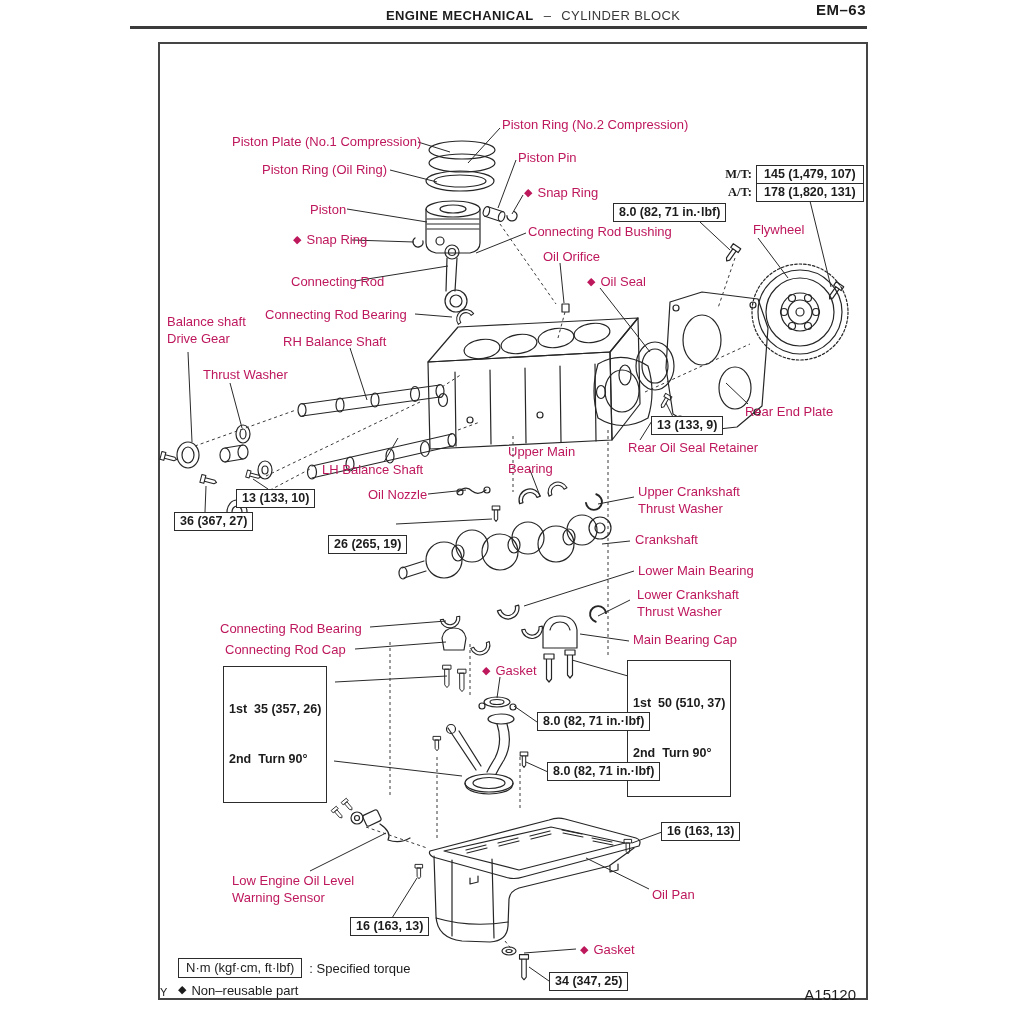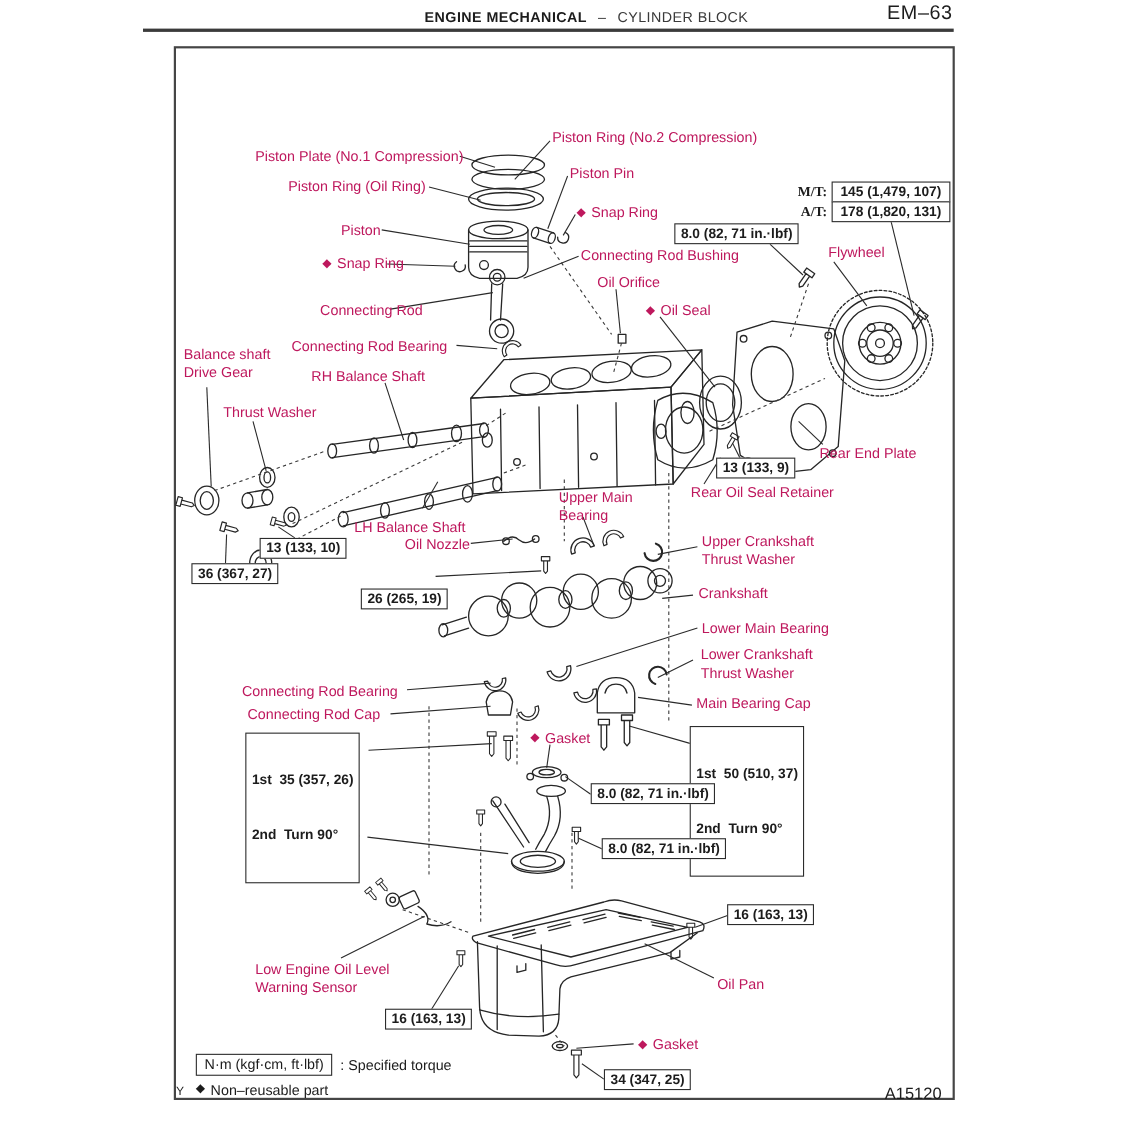--- a/index.html
+++ b/index.html
@@ -5,21 +5,21 @@
   * { margin:0; padding:0; box-sizing:border-box; }
   html,body { width:1024px; height:1024px; background:#fff; }
   body { font-family:"Liberation Sans", sans-serif; color:#1c1c1c; position:relative; overflow:hidden; }
   .sheet { position:absolute; inset:0; background:#fff; }
 
   
   .hdr-title { position:absolute; left:370px; top:8px; font-size:13px; letter-spacing:.4px; white-space:nowrap;padding-left:16px; }
   .hdr-title .sec { font-weight:700; }
   .hdr-title .sep { margin:0 10px; color:#3a3a3a; }
   .hdr-title .sub { color:#3a3a3a; }
-  .pageno { position:absolute; top:1px; right:158px; font-size:18px; font-weight:400; letter-spacing:.5px; }
+  .pageno { position:absolute; top:1px; right:158px; font-size:15px; font-weight:700; letter-spacing:.5px; }
   .hrule { position:absolute; left:130px; top:26px; width:737px; height:3px; background:#3b3b3b; }
 
   
   .frame { position:absolute; left:158px; top:42px; width:710px; height:958px; border:2px solid #454545; background:transparent; }
 
   svg.art { position:absolute; left:0; top:0; }
 
   
   .lbl { position:absolute; font-size:13px; line-height:1.28; white-space:pre-line; color:#be185d; }
   .dia { font-size:11px; margin-right:5px; position:relative; top:-1px; }
@@ -367,21 +367,21 @@
   <div class="lbl" style="left:587px;top:274px"><span class="dia">◆</span><span>Oil Seal</span></div>
   <div class="lbl" style="left:291px;top:274px">Connecting Rod</div>
   <div class="lbl" style="left:265px;top:307px">Connecting Rod Bearing</div>
   <div class="lbl" style="left:753px;top:222px">Flywheel</div>
   <div class="lbl" style="left:167px;top:314px">Balance shaft
 Drive Gear</div>
   <div class="lbl" style="left:283px;top:334px">RH Balance Shaft</div>
   <div class="lbl" style="left:203px;top:367px">Thrust Washer</div>
   <div class="lbl" style="left:745px;top:404px">Rear End Plate</div>
   <div class="lbl" style="left:628px;top:440px">Rear Oil Seal Retainer</div>
-  <div class="lbl" style="left:322px;top:472px">LH Balance Shaft</div>
+  <div class="lbl" style="left:322px;top:462px">LH Balance Shaft</div>
   <div class="lbl" style="left:508px;top:444px">Upper Main
 Bearing</div>
   <div class="lbl" style="left:368px;top:487px">Oil Nozzle</div>
   <div class="lbl" style="left:638px;top:484px">Upper Crankshaft
 Thrust Washer</div>
   <div class="lbl" style="left:635px;top:532px">Crankshaft</div>
   <div class="lbl" style="left:638px;top:563px">Lower Main Bearing</div>
   <div class="lbl" style="left:637px;top:587px">Lower Crankshaft
 Thrust Washer</div>
   <div class="lbl" style="left:220px;top:621px">Connecting Rod Bearing</div>

